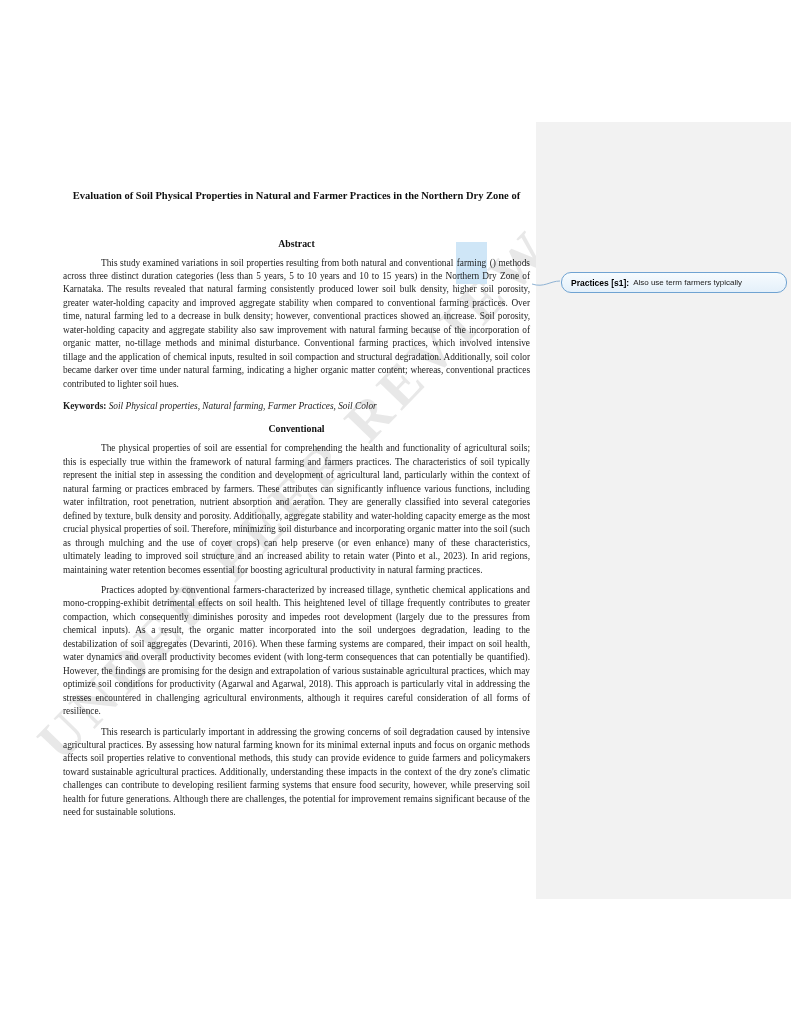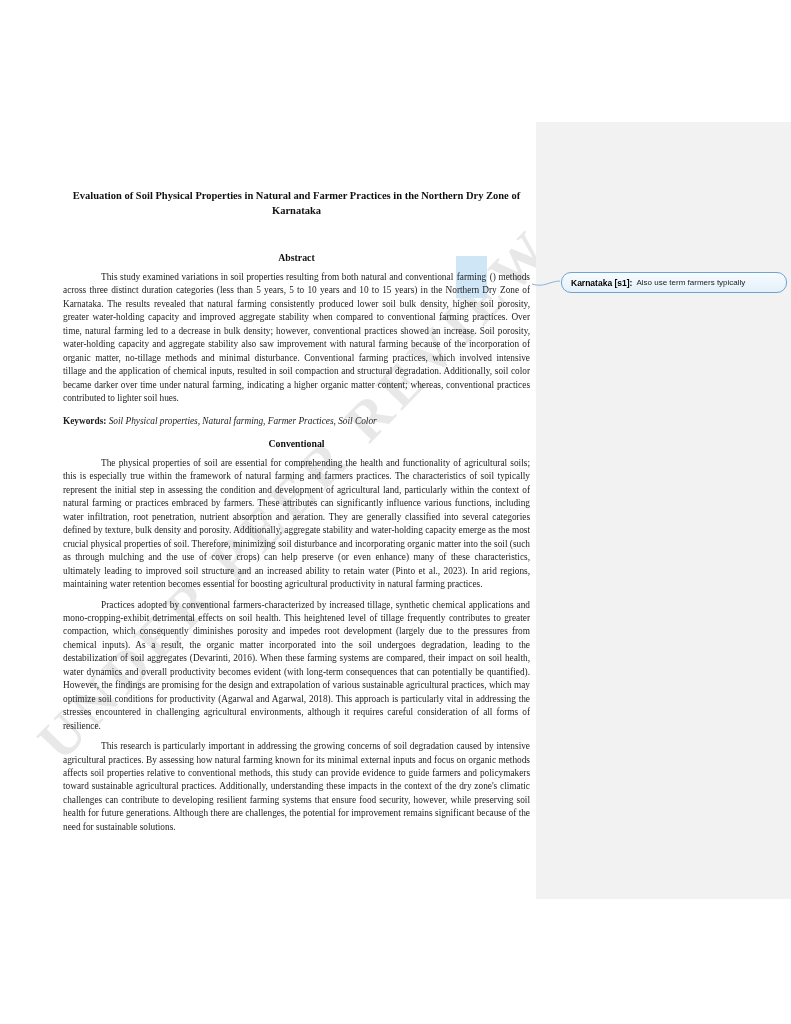--- a/index.html
+++ b/index.html
@@ -123,29 +123,28 @@
 
   <div class="watermark">UNDER PEER REVIEW</div>
 
   <div class="comment-panel"></div>
 
   <svg class="connector" width="791" height="1024" viewBox="0 0 791 1024">
     <path d="M532,284 C544,288 550,281 560,281" fill="none" stroke="#8fb3d4" stroke-width="1"></path>
   </svg>
 
   <div class="comment-bubble">
-    <span class="c-label">Karnataka [s1]:</span>
+    <span class="c-label">Practices [s1]:</span>
     <span class="c-text">Also use term farmers typically</span>
   </div>
 
   <main class="content">
 
     <h1 class="title">
       <span class="tl">Evaluation of Soil Physical Properties in Natural and Farmer Practices in the Northern Dry Zone of</span>
-      <span class="tl">Karnataka</span>
     </h1>
 
     <h2 class="h h-abstract">Abstract</h2>
 
     <p class="para para-abstract"><span>This study examined variations in soil properties resulting from both natural and conventional </span><mark class="hl">farming</mark><span> () methods across three distinct duration categories (less than 5 years, 5 to 10 years and 10 to 15 years) in the Northern Dry Zone of Karnataka. The results revealed that natural farming consistently produced lower soil bulk density, higher soil porosity, greater water-holding capacity and improved aggregate stability when compared to conventional farming practices. Over time, natural farming led to a decrease in bulk density; however, conventional practices showed an increase. Soil porosity, water-holding capacity and aggregate stability also saw improvement with natural farming because of the incorporation of organic matter, no-tillage methods and minimal disturbance. Conventional farming practices, which involved intensive tillage and the application of chemical inputs, resulted in soil compaction and structural degradation. Additionally, soil color became darker over time under natural farming, indicating a higher organic matter content; whereas, conventional practices contributed to lighter soil hues.</span></p>
 
     <p class="keywords"><b>Keywords:</b> <i>Soil Physical properties, Natural farming, Farmer Practices, Soil Color</i></p>
 
     <h2 class="h h-intro">Conventional</h2>
 

